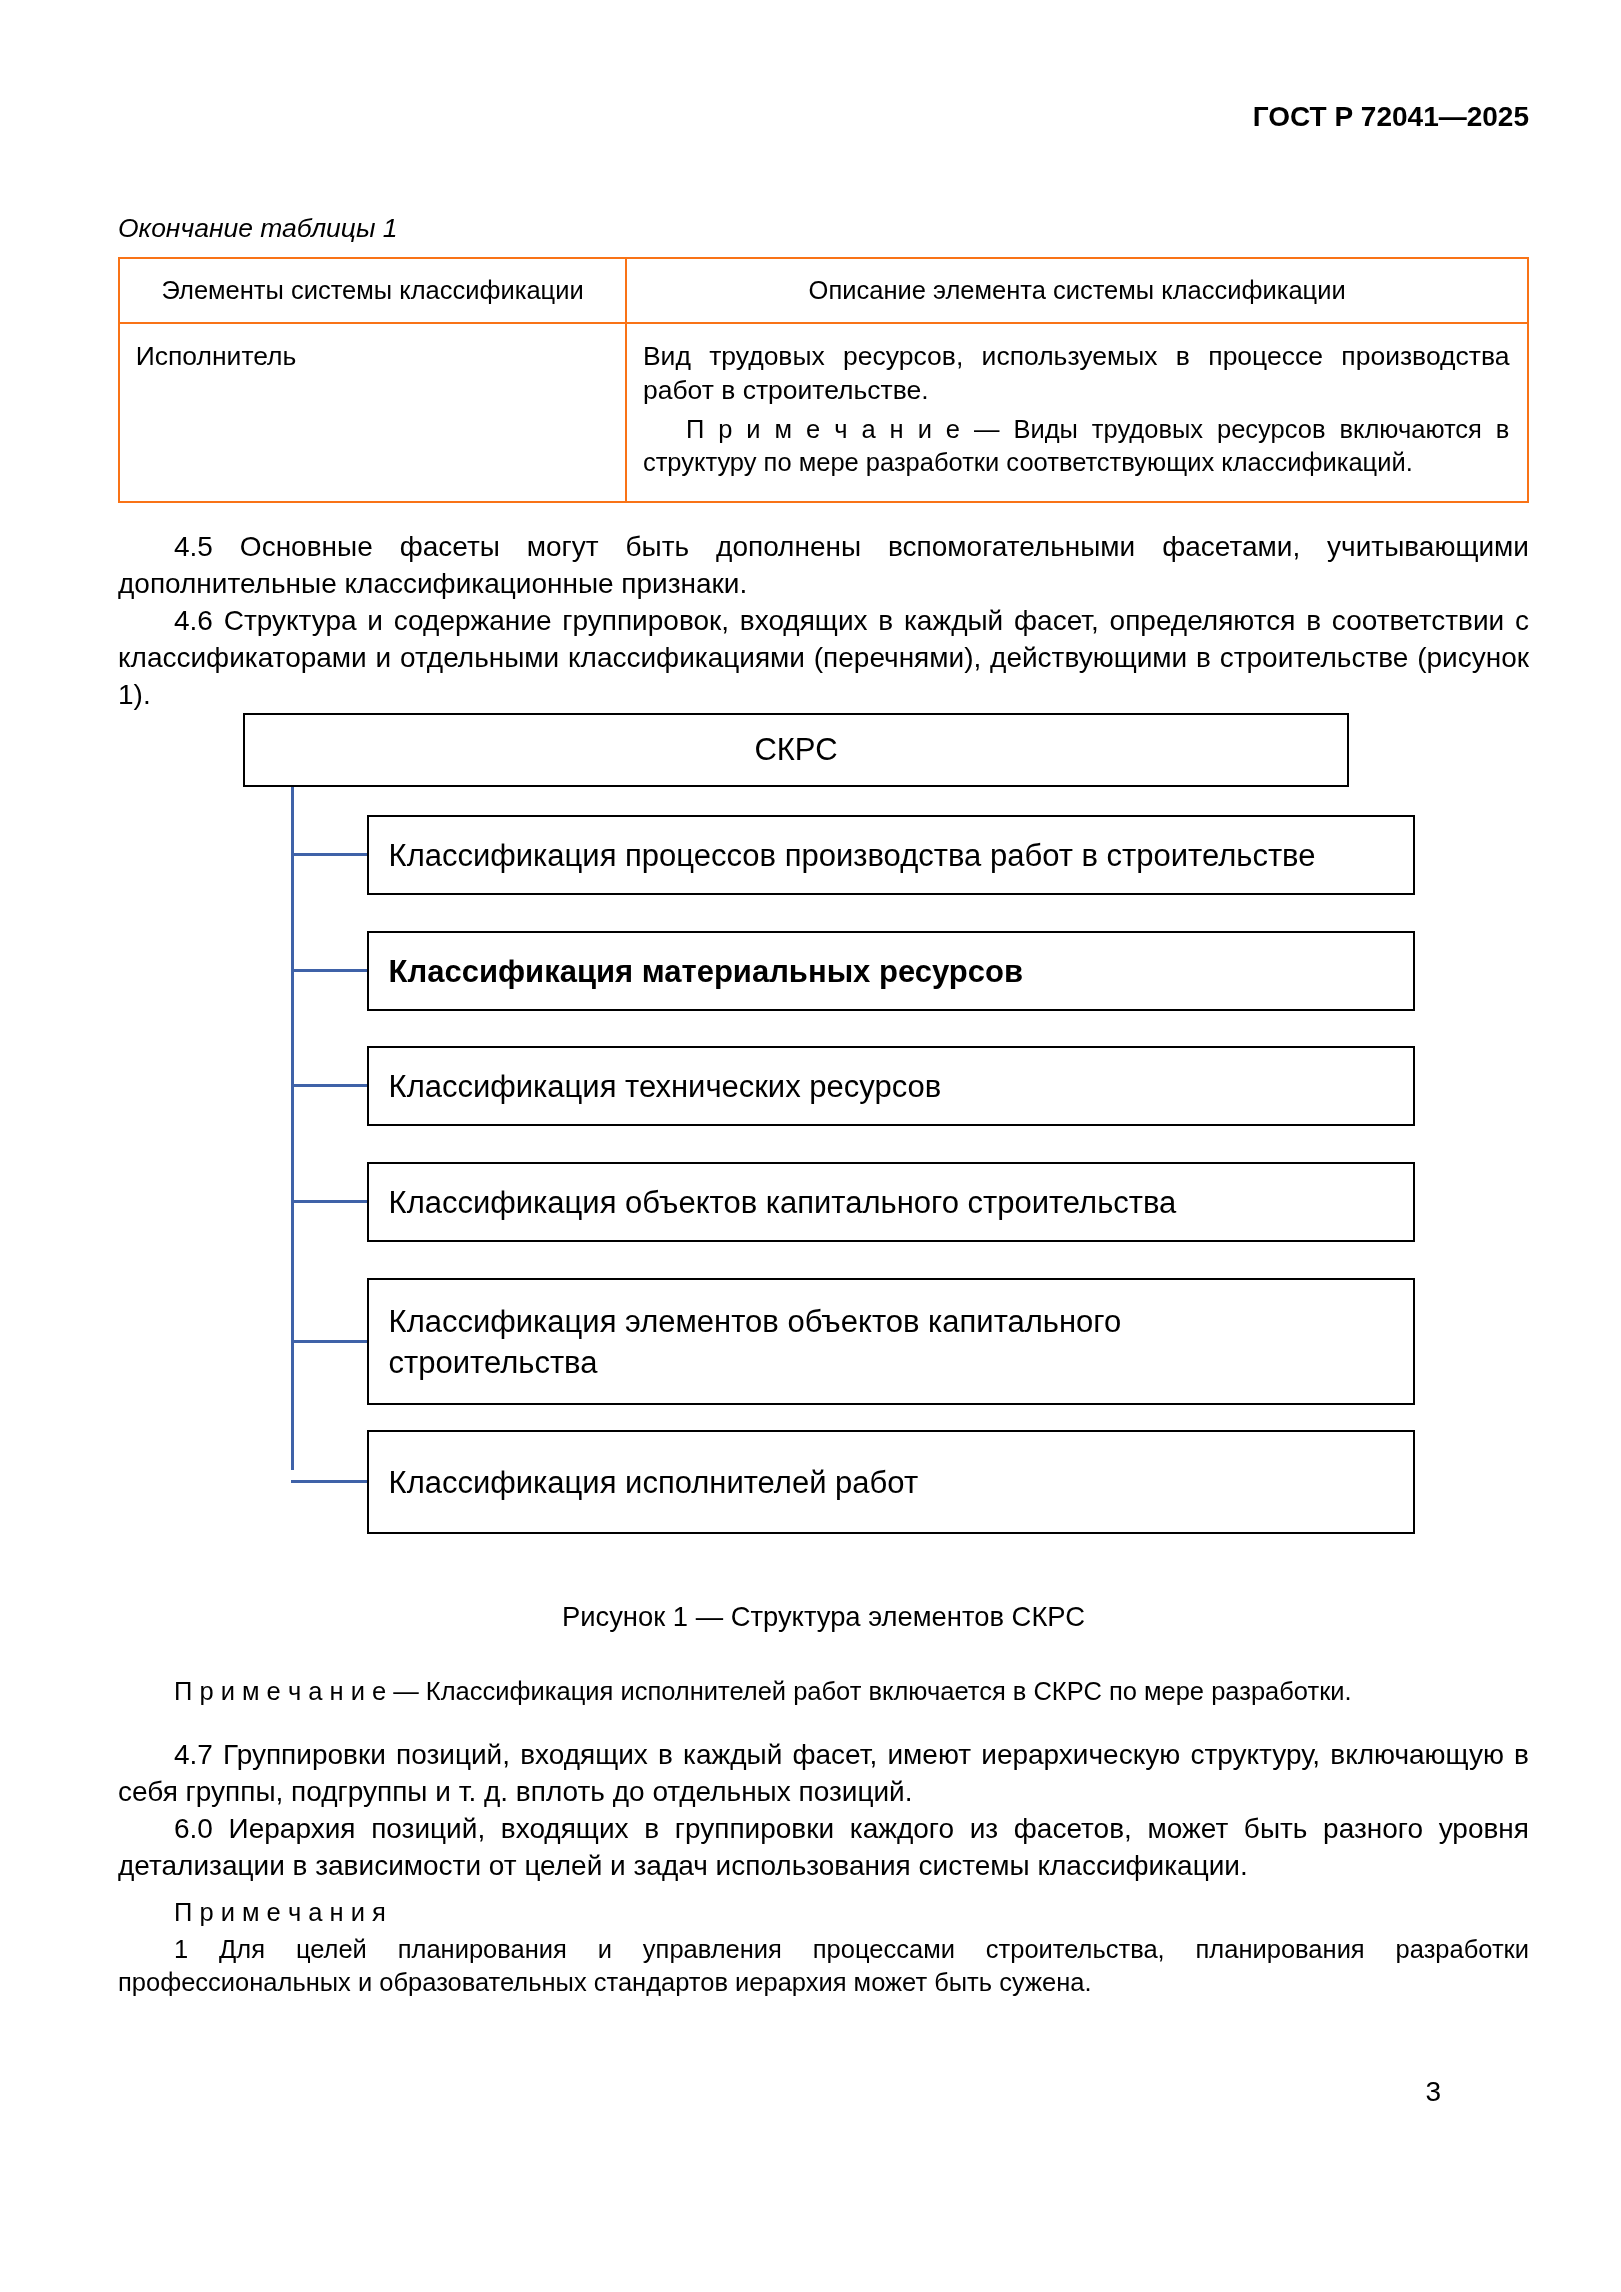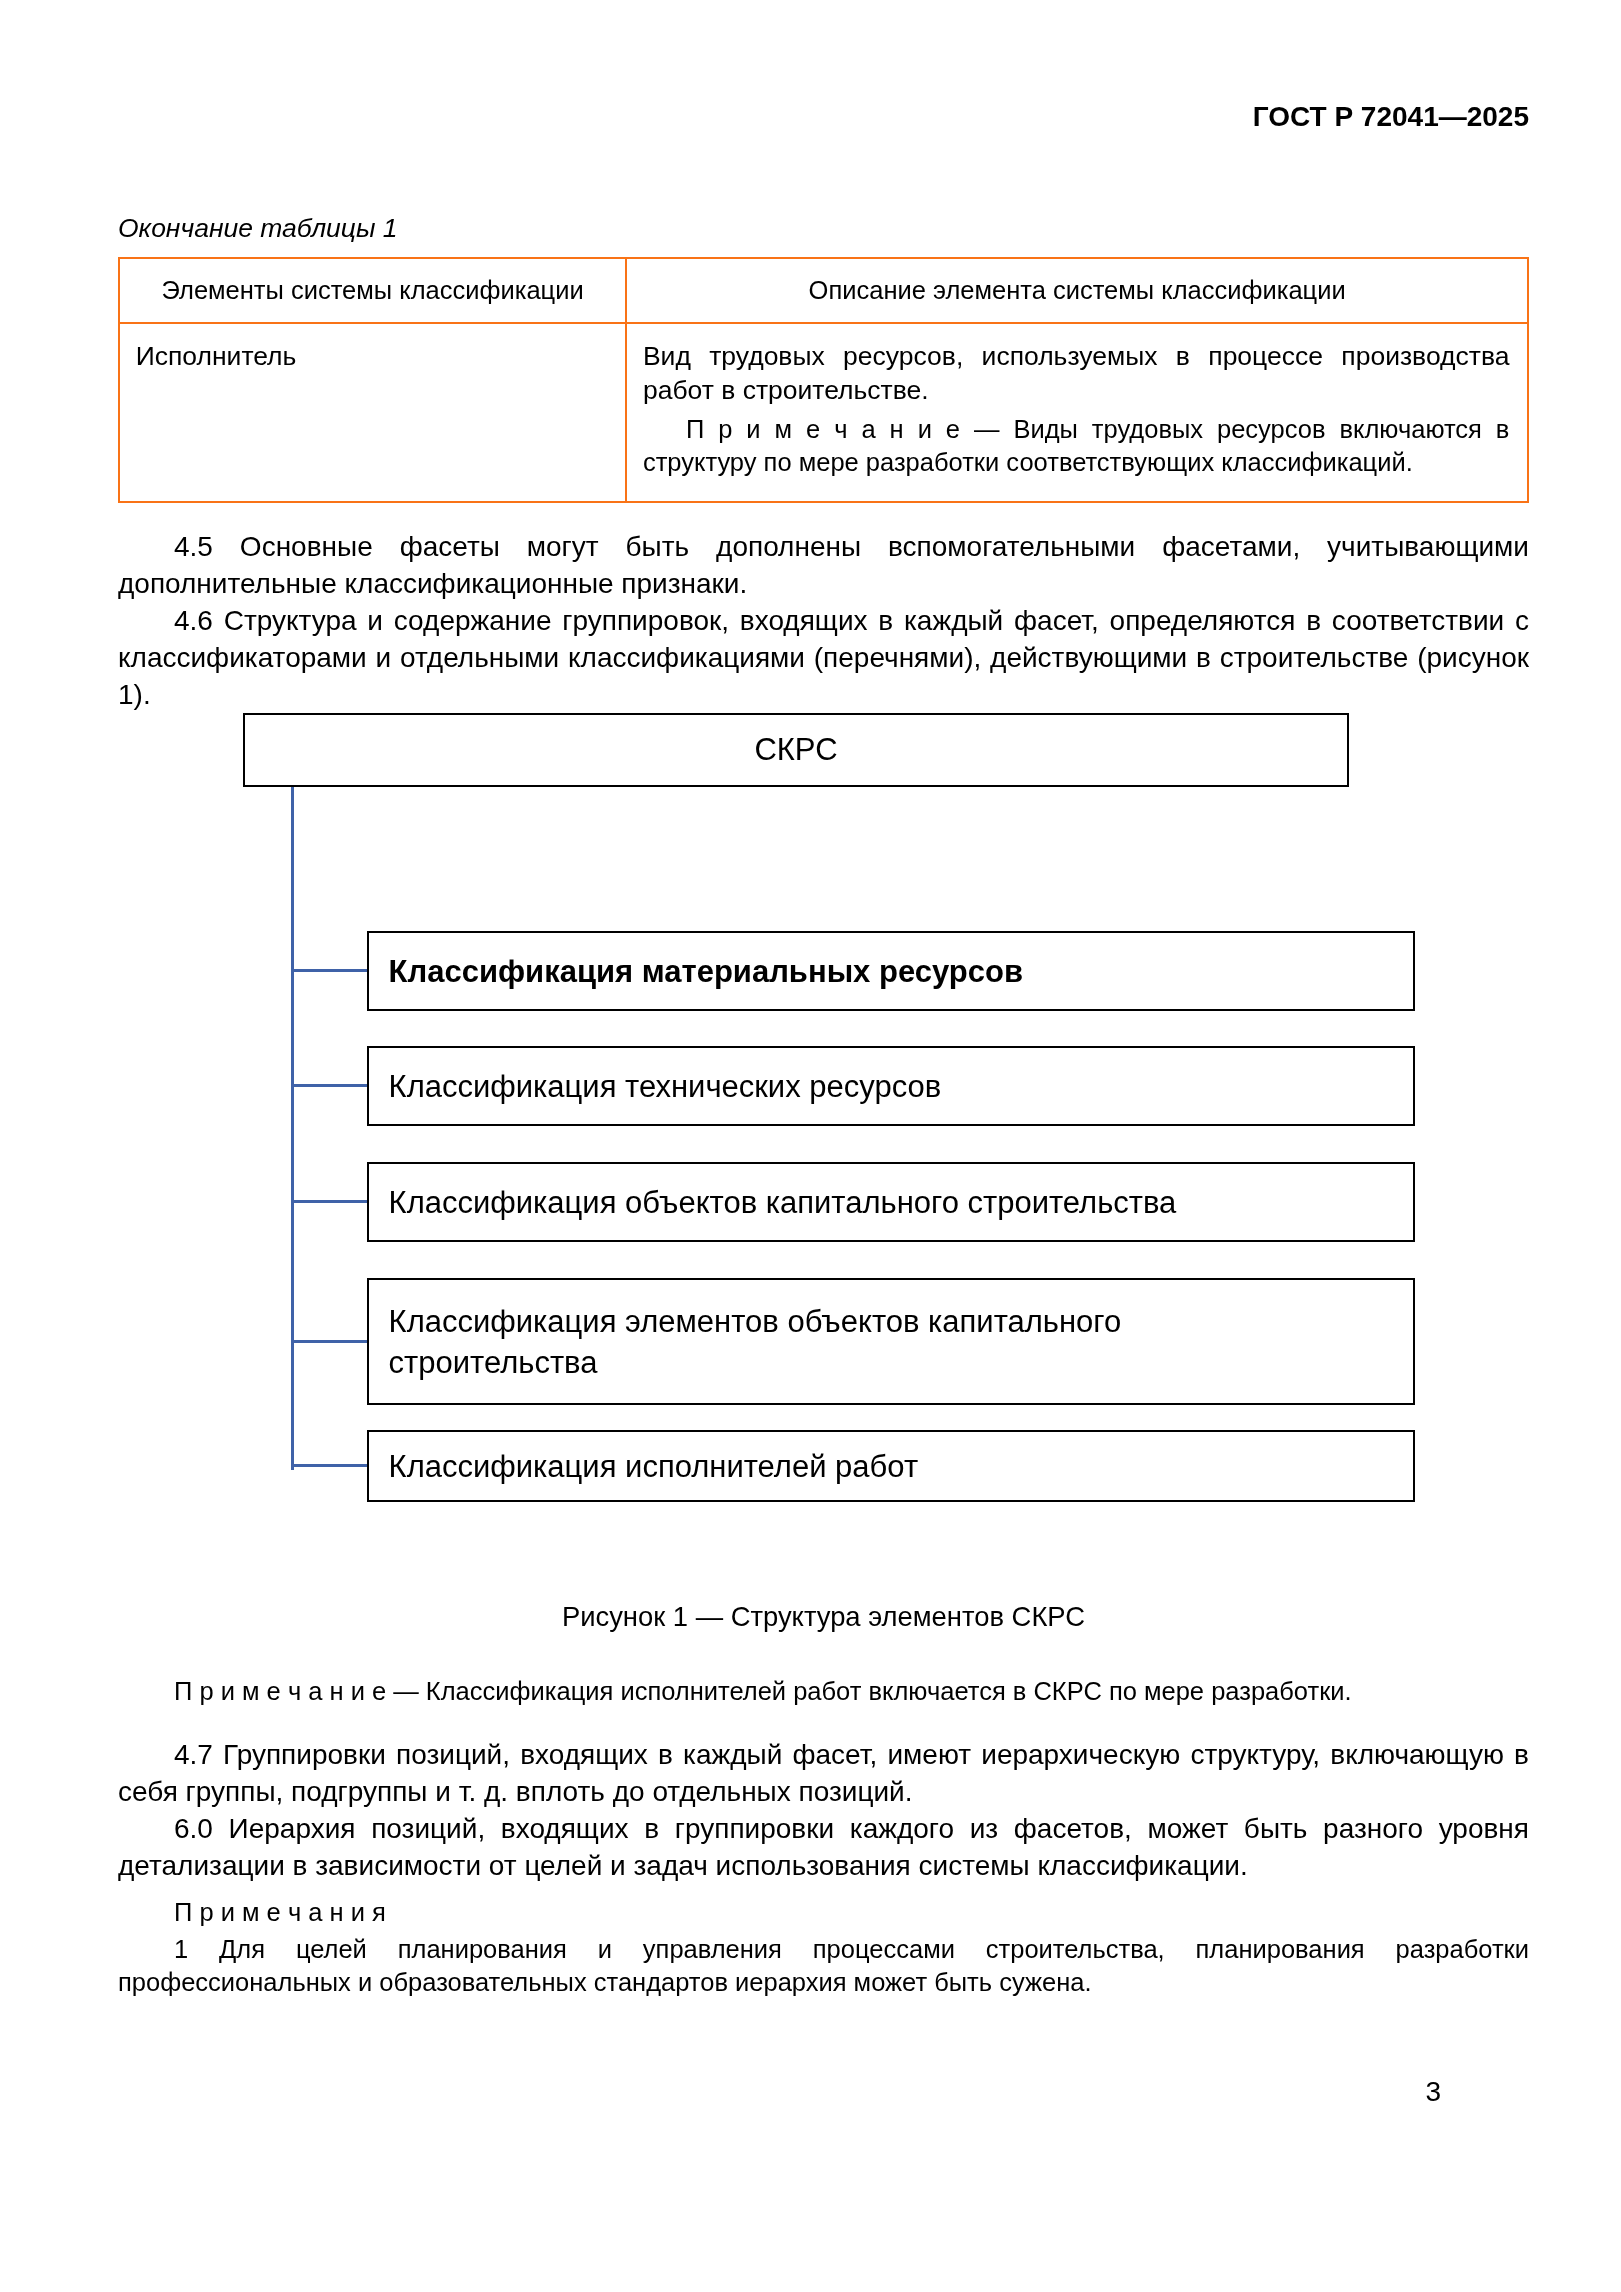--- a/index.html
+++ b/index.html
@@ -69,21 +69,21 @@
     padding-left:19.6px; padding-right:13.7px;
     font-size:31px;
   }
   .d-box span { white-space:pre-line; line-height:41px; }
   .d-stub { position:absolute; left:-78px; width:76px; height:2.9px; top:50%; margin-top:-2px; }
   .b1 { top:102px; height:80px; }
   .b2 { top:218px; height:80px;font-weight:bold; }
   .b3 { top:333px; height:80px; }
   .b4 { top:449px; height:80px; }
   .b5 { top:565px; height:127px; }
-  .b6 { top:717px; height:72px; }
+  .b6 { top:717px; height:104px; }
 
   .fig-caption { margin-top:88px; font-size:27.4px; text-align:center; line-height:31px; }
 
   .fig-note { margin-top:43px; font-size:25.5px; line-height:33px; text-indent:56px; }
 
   .notes-heading { margin-top:12px; font-size:25.5px; line-height:33px; text-indent:56px; }
   .note1 { margin-top:3.9px; font-size:25.5px; line-height:33px; text-indent:56px; text-align:justify; }
 
   .page-number { position:absolute; top:2076px; right:180px; font-size:28px; line-height:31px; }
 </style>
@@ -116,20 +116,24 @@
 
   <p class="para p45">4.5 Основные фасеты могут быть дополнены вспомогательными фасетами, учитывающими дополнительные классификационные признаки.</p>
   <p class="para p46">4.6 Структура и содержание группировок, входящих в каждый фасет, определяются в соответствии с классификаторами и отдельными классификациями (перечнями), действующими в строительстве (рисунок 1).</p>
 
   <div class="diagram">
     <div class="d-root">
       <span>СКРС</span>
     </div>
     <div class="d-vline" style="background: rgb(63, 98, 168);"></div>
 
+    <div class="d-box b1">
+      <div class="d-stub" style="background: rgb(63, 98, 168);"></div>
+      <span>Классификация процессов производства работ в строительстве</span>
+    </div>
     <div class="d-box b2">
       <div class="d-stub" style="background: rgb(63, 98, 168);"></div>
       <span>Классификация материальных ресурсов</span>
     </div>
     <div class="d-box b3">
       <div class="d-stub" style="background: rgb(63, 98, 168);"></div>
       <span>Классификация технических ресурсов</span>
     </div>
     <div class="d-box b4">
       <div class="d-stub" style="background: rgb(63, 98, 168);"></div>

